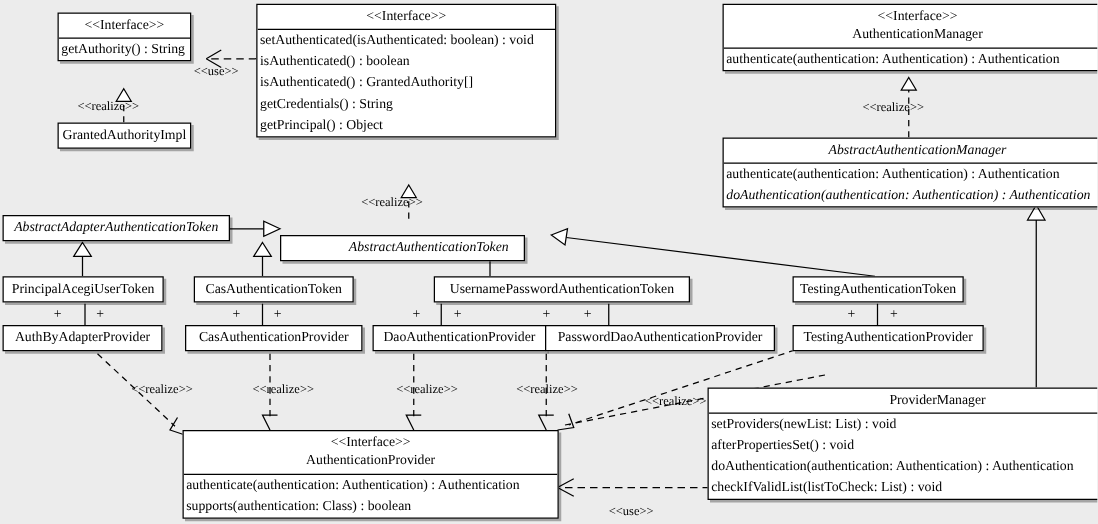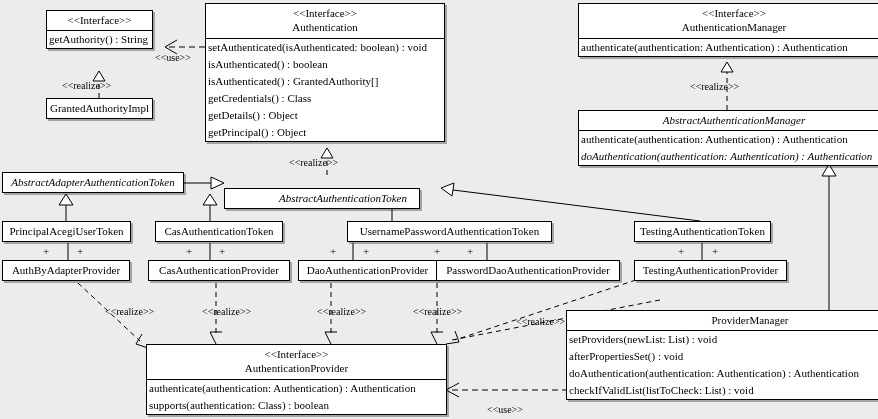--- a/index.html
+++ b/index.html
@@ -218,29 +218,27 @@
 
   <div class="cls" style="left:46px; top:98px; width:107px;">
     <div class="hdr compact">
       <span class="cname">GrantedAuthorityImpl</span>
     </div>
   </div>
 
   <div class="cls" style="left:205px; top:3px; width:240px;">
     <div class="hdr">
       <span class="stereo">&lt;&lt;Interface&gt;&gt;</span>
-      <span class="cname">Authentication</span>
     </div>
     <div class="sep"></div>
     <div class="ops">
       <div class="op">setAuthenticated(isAuthenticated: boolean) : void</div>
       <div class="op">isAuthenticated() : boolean</div>
       <div class="op">isAuthenticated() : GrantedAuthority[]</div>
-      <div class="op">getCredentials() : Class</div>
-      <div class="op">getDetails() : Object</div>
+      <div class="op">getCredentials() : String</div>
       <div class="op">getPrincipal() : Object</div>
     </div>
   </div>
 
   <div class="cls" style="left:578px; top:3px; width:312px;">
     <div class="hdr">
       <span class="stereo">&lt;&lt;Interface&gt;&gt;</span>
       <span class="cname">AuthenticationManager</span>
     </div>
     <div class="sep"></div>

